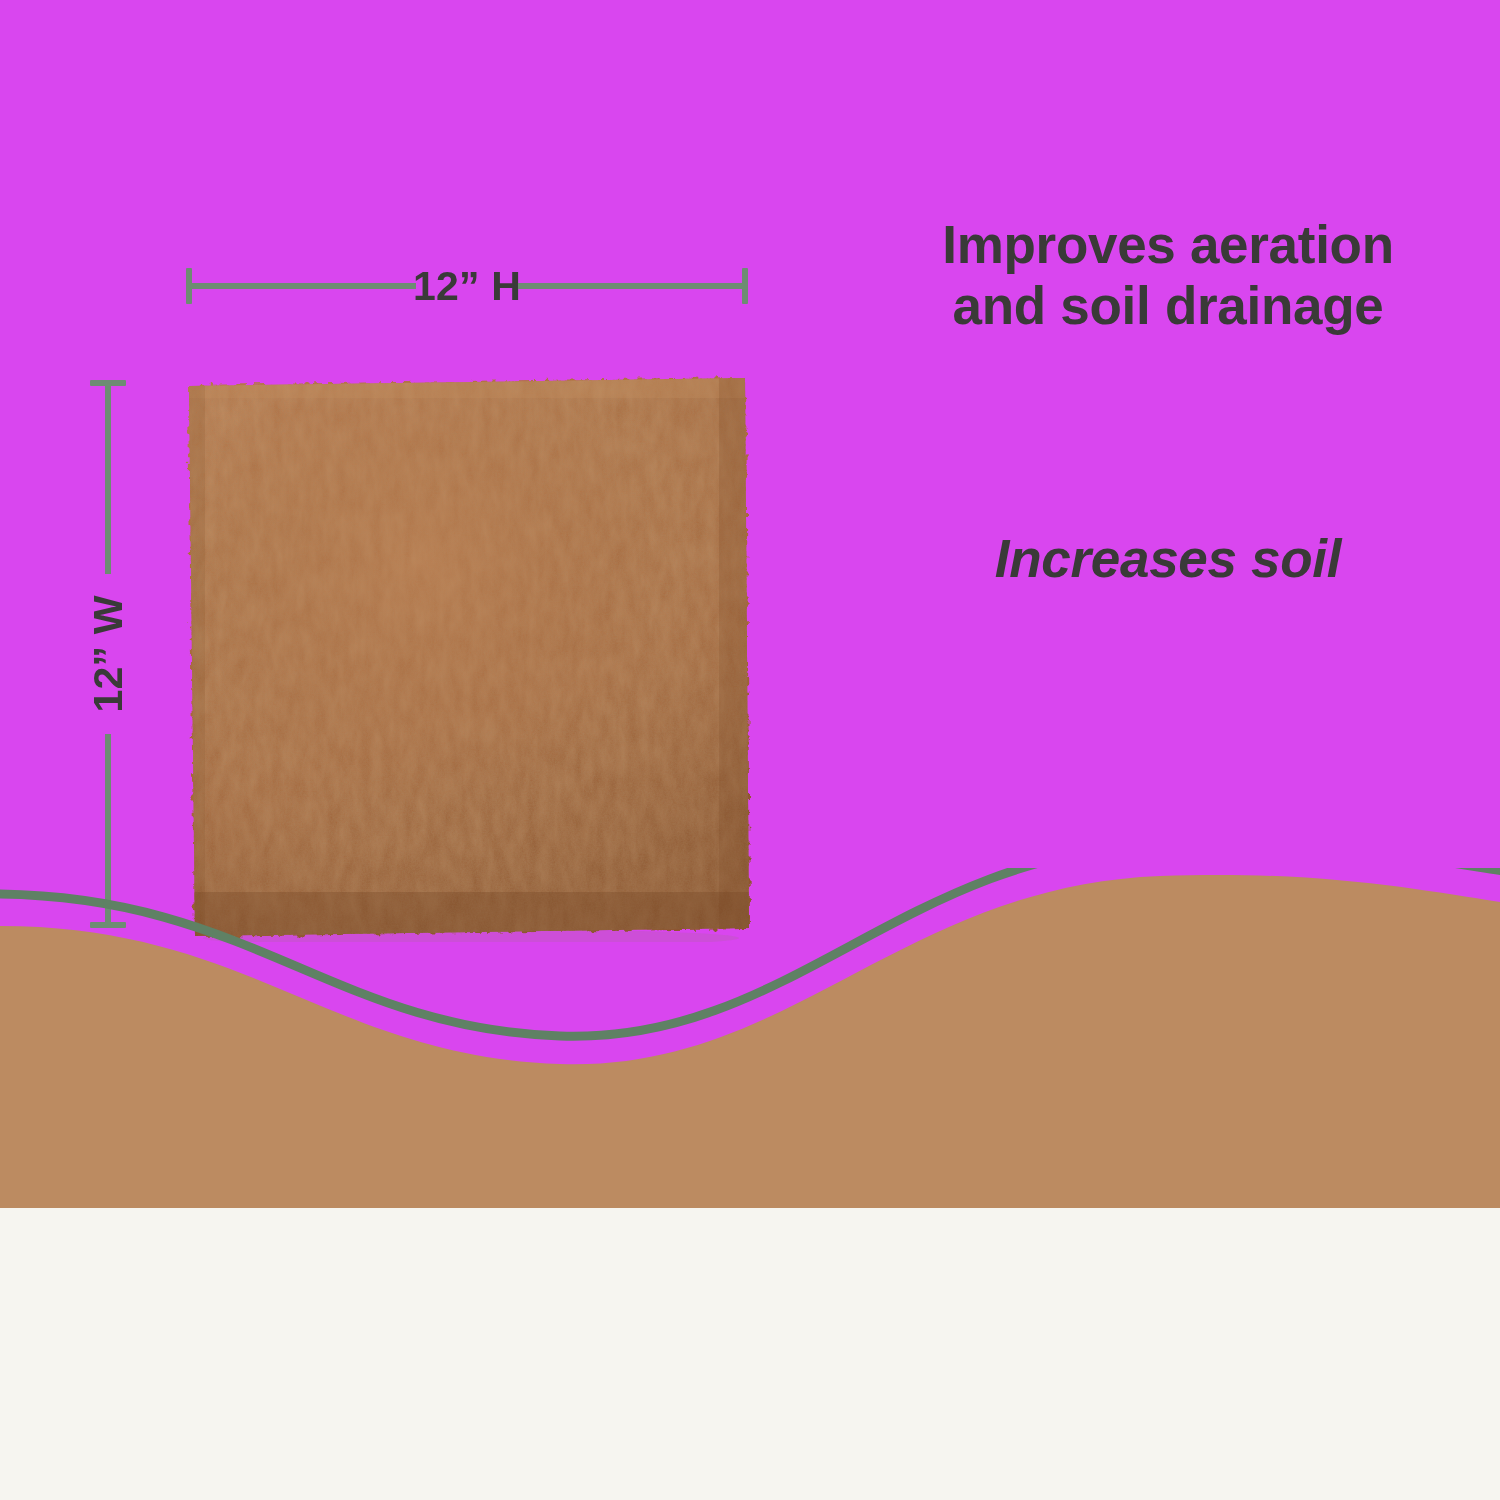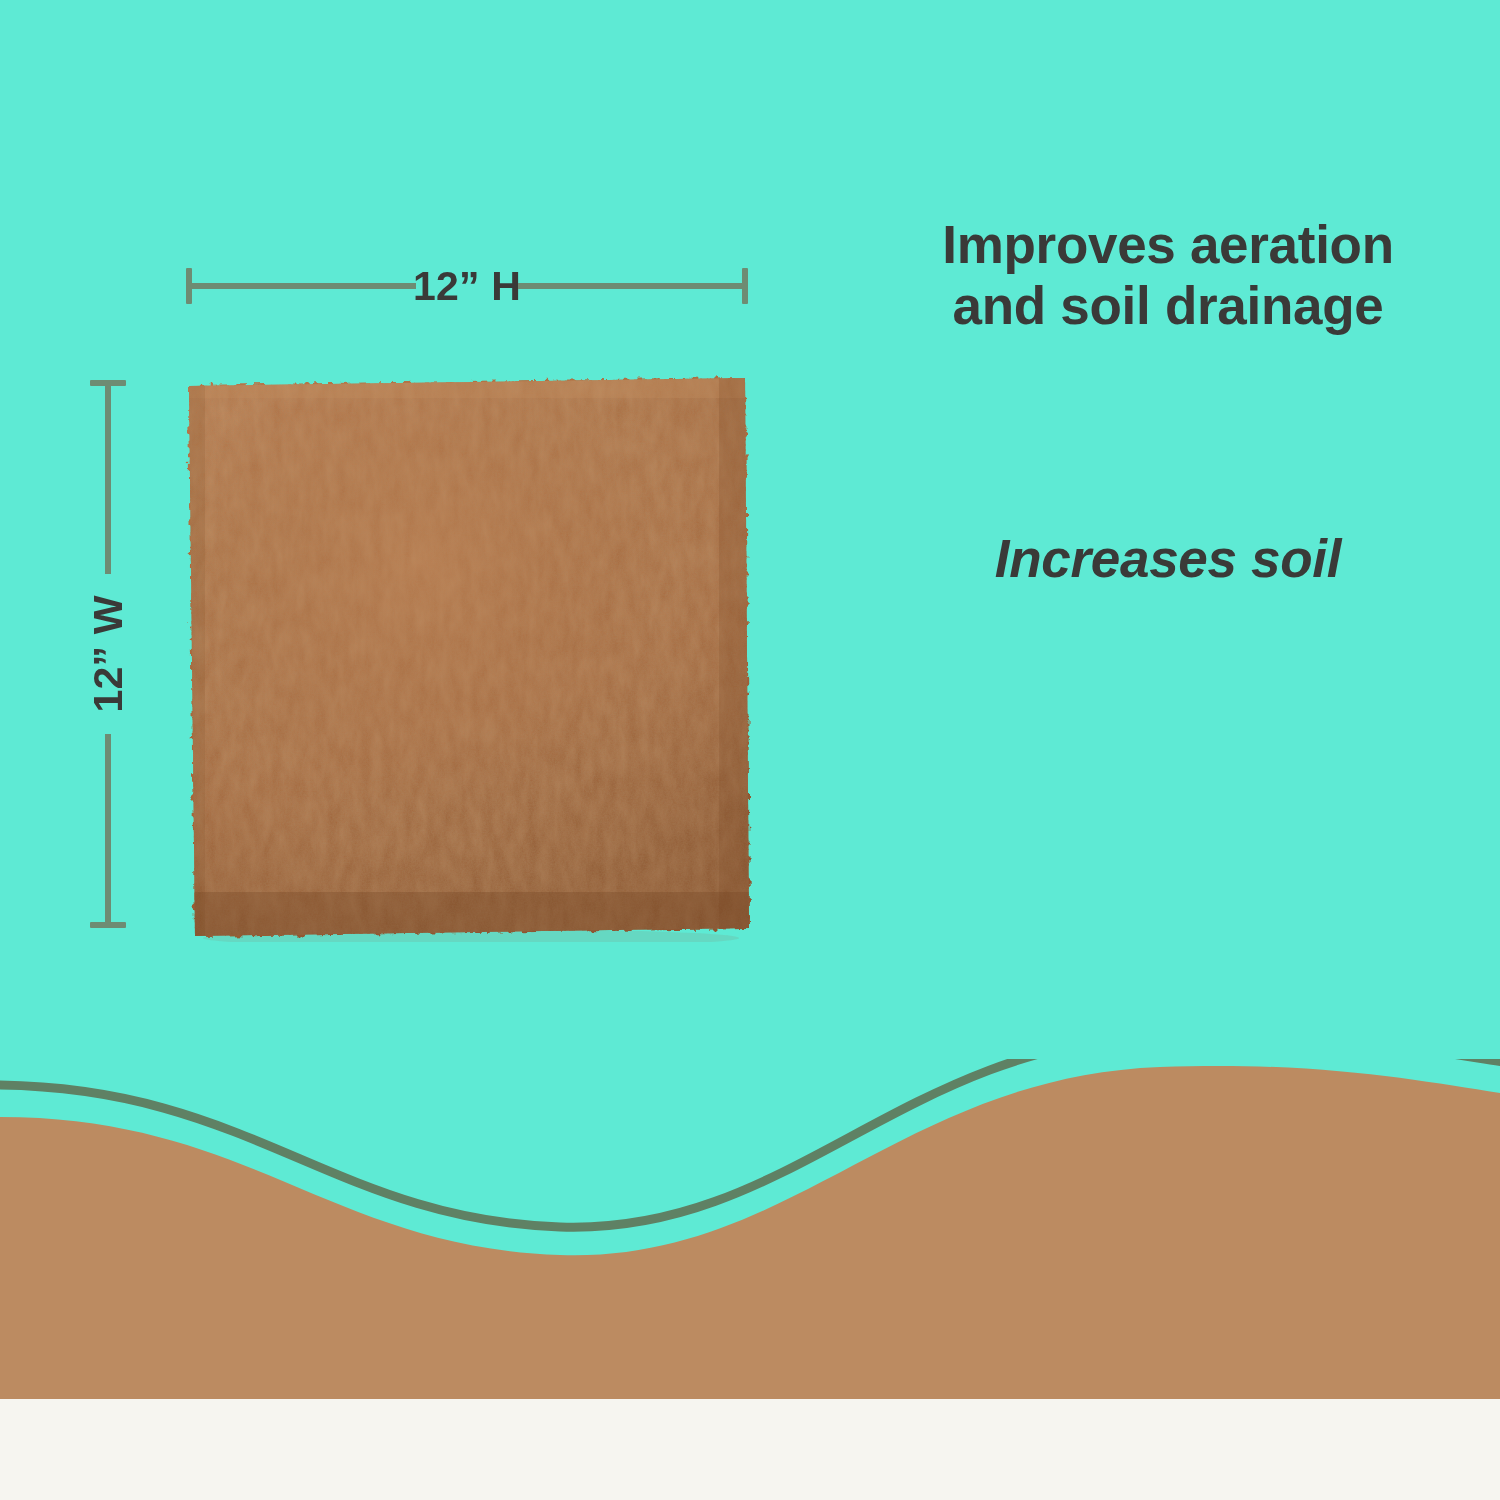--- a/index.html
+++ b/index.html
@@ -12,22 +12,22 @@
     background: #F6F5F0;
     font-family: "Liberation Sans", sans-serif;
     overflow: hidden;
     position: relative;
   }
 
   #stage {
     position: absolute;
     inset: 0;
     width: 1500px;
-    height: 1399px;
-    background: #5eead4;
+    height: 1208px;
+    background: #d946ef;
   }
 
   
   #product-area {
     position: absolute;
     left: 0;
     top: 0;
     width: 810px;
     height: 1100px;
   }

